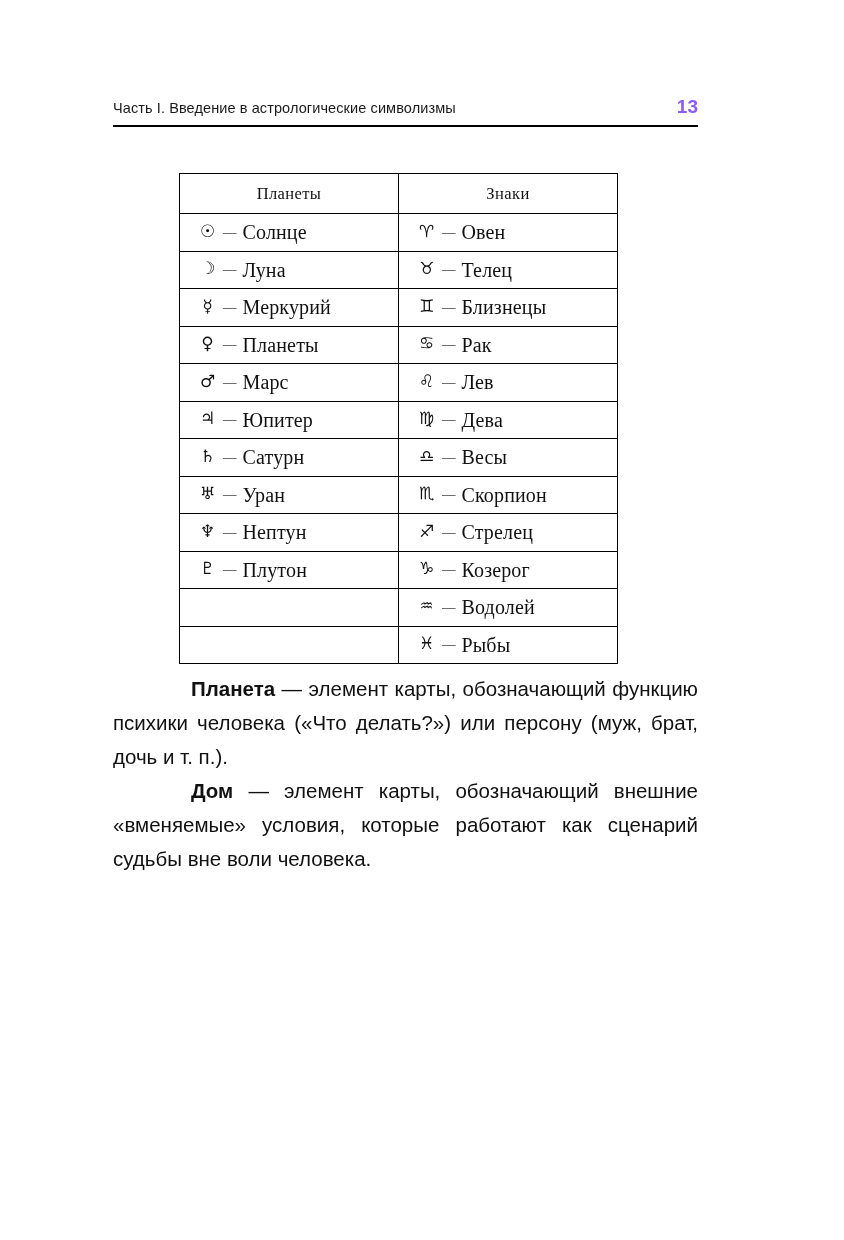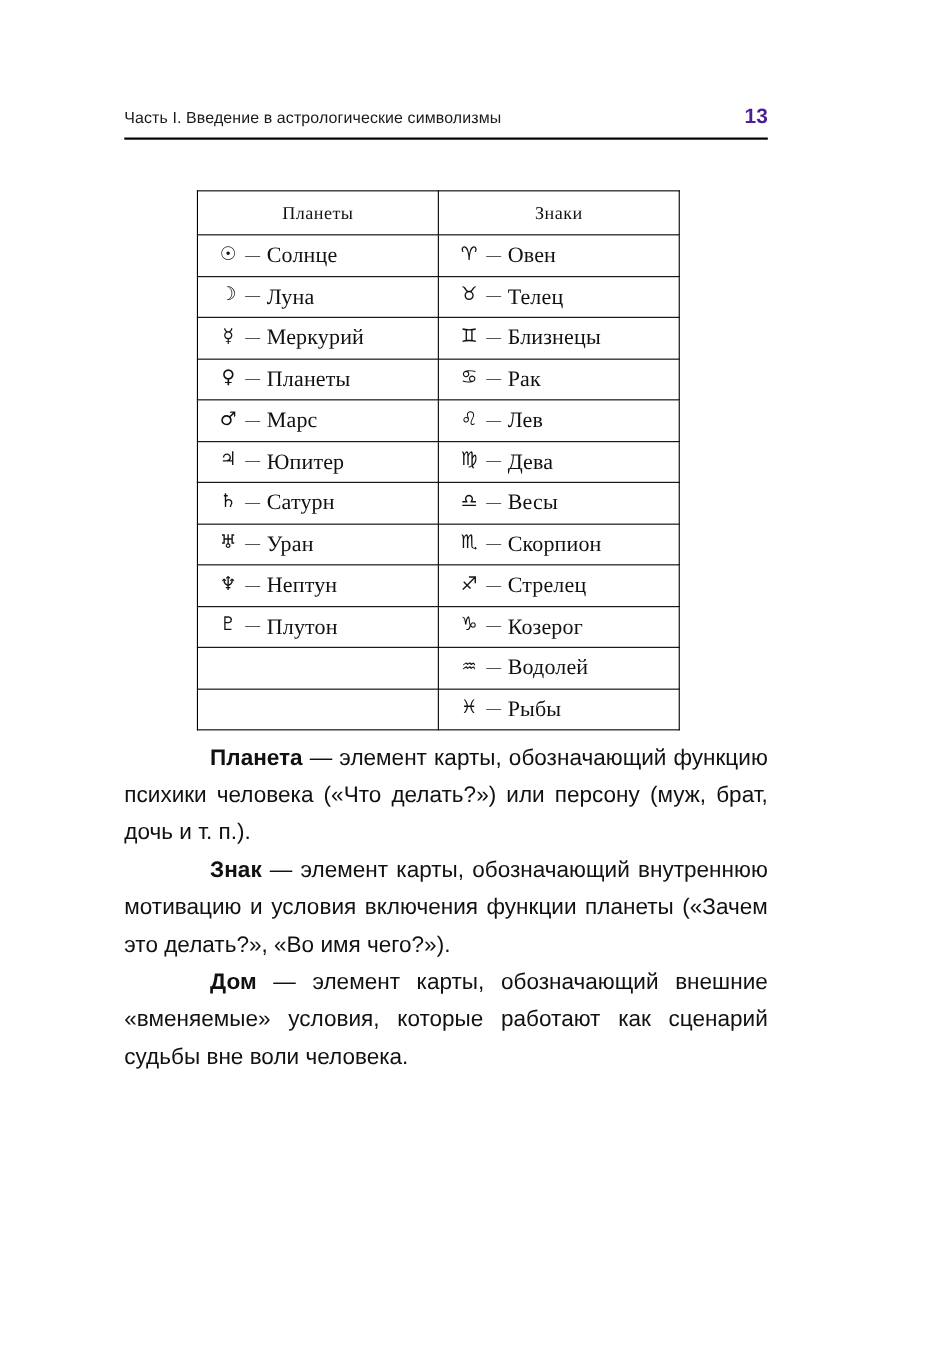--- a/index.html
+++ b/index.html
@@ -35,21 +35,21 @@
   }
   .header-title {
     font-size: 14.5px;
     letter-spacing: 0.1px;
     color: #1a1a1a;
     font-family: "Liberation Sans", sans-serif;
   }
   .header-page-number {
     font-size: 19px;
     font-weight: bold;
-    color: #4c1d95;
+    color: #8b5cf6;
   }
   .header-rule {
     position: absolute;
     left: 113px;
     top: 125px;
     width: 585px;
     height: 2px;
     background: #000000;
   }
 
@@ -347,17 +347,16 @@
               <span class="word">Рыбы</span>
             </span>
           </td>
         </tr>
       </tbody>
     </table>
   </div>
 
   <div class="body-text">
     <p><span class="term">Планета</span><span> — элемент карты, обозначающий функцию психики человека («Что делать?») или персону (муж, брат, дочь и т. п.).</span></p>
-    <p><span class="term">Знак</span><span> — элемент карты, обозначающий внутреннюю мотивацию и условия включения функции планеты («Зачем это делать?», «Во имя чего?»).</span></p>
     <p><span class="term">Дом</span><span> — элемент карты, обозначающий внешние «вменяемые» условия, которые работают как сценарий судьбы вне воли человека.</span></p>
   </div>
 
 </div>
 
 </body></html>

